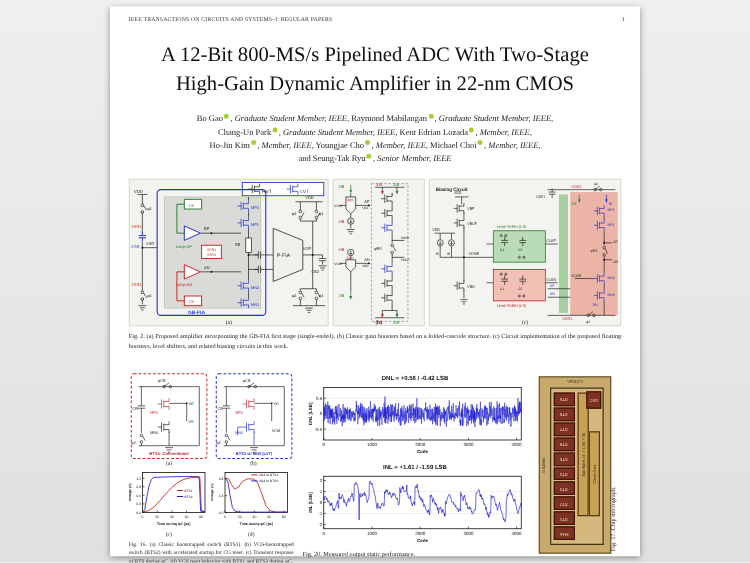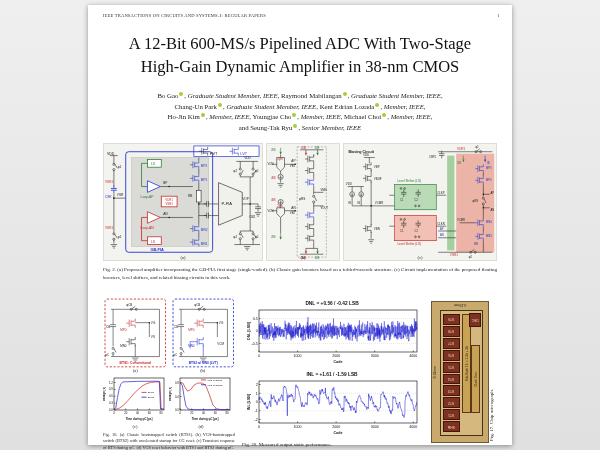--- a/index.html
+++ b/index.html
@@ -73,21 +73,21 @@
 </svg>
 
 <div class="canvas">
   <div class="sheet">
 
     <div class="hdr">
       <span>IEEE TRANSACTIONS ON CIRCUITS AND SYSTEMS–I: REGULAR PAPERS</span>
       <span>1</span>
     </div>
 
-    <h1 class="title"><span>A 12-Bit 600-MS/s Pipelined ADC With Two-Stage</span><br><span>High-Gain Dynamic Amplifier in 38-nm CMOS</span></h1>
+    <h1 class="title"><span>A 12-Bit 800-MS/s Pipelined ADC With Two-Stage</span><br><span>High-Gain Dynamic Amplifier in 22-nm CMOS</span></h1>
 
     <div class="authors">
         <div><span>Bo Gao</span><span class="orcid" style="background: rgb(166, 206, 57);"></span><span>, </span><span class="it">Graduate Student Member, IEEE,</span><span> Raymond Mabilangan</span><span class="orcid" style="background: rgb(166, 206, 57);"></span><span>, </span><span class="it">Graduate Student Member, IEEE,</span></div>
         <div><span>Chang-Un Park</span><span class="orcid" style="background: rgb(166, 206, 57);"></span><span>, </span><span class="it">Graduate Student Member, IEEE,</span><span> Kent Edrian Lozada</span><span class="orcid" style="background: rgb(166, 206, 57);"></span><span>, </span><span class="it">Member, IEEE,</span></div>
         <div><span>Ho-Jin Kim</span><span class="orcid" style="background: rgb(166, 206, 57);"></span><span>, </span><span class="it">Member, IEEE,</span><span> Youngjae Cho</span><span class="orcid" style="background: rgb(166, 206, 57);"></span><span>, </span><span class="it">Member, IEEE,</span><span> Michael Choi</span><span class="orcid" style="background: rgb(166, 206, 57);"></span><span>, </span><span class="it">Member, IEEE,</span></div>
         <div><span>and Seung-Tak Ryu</span><span class="orcid" style="background: rgb(166, 206, 57);"></span><span>, </span><span class="it">Senior Member, IEEE</span></div>
       </div>
 
     <div class="fig2">
       <div class="f2row">

